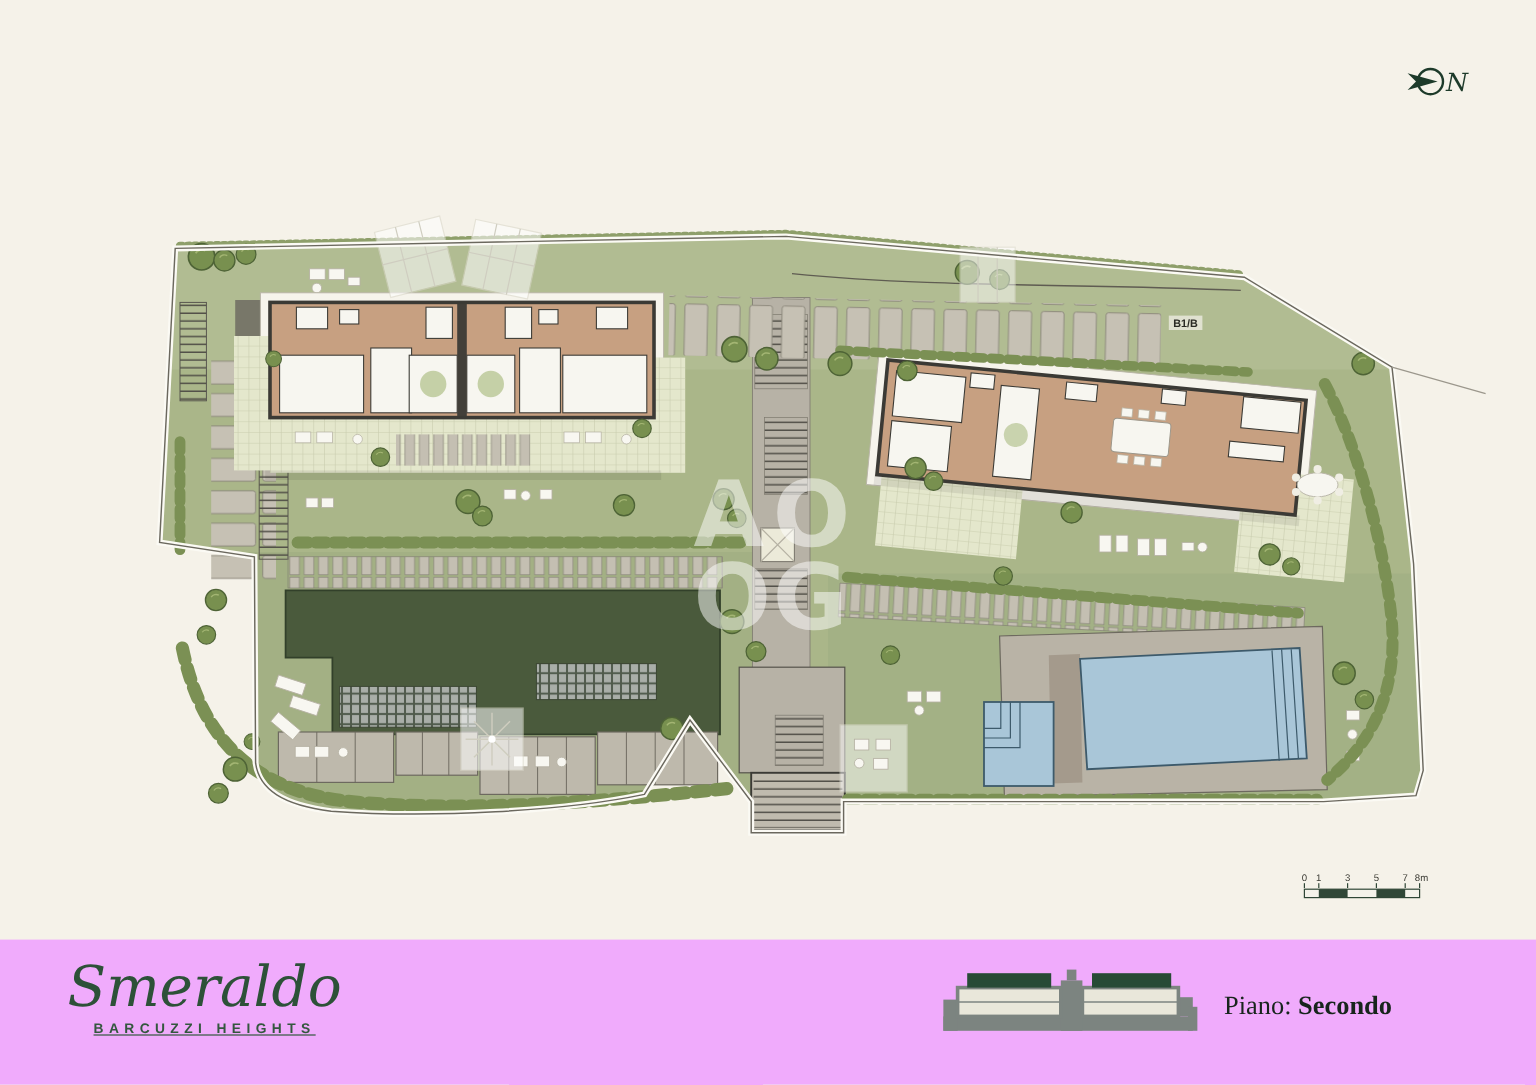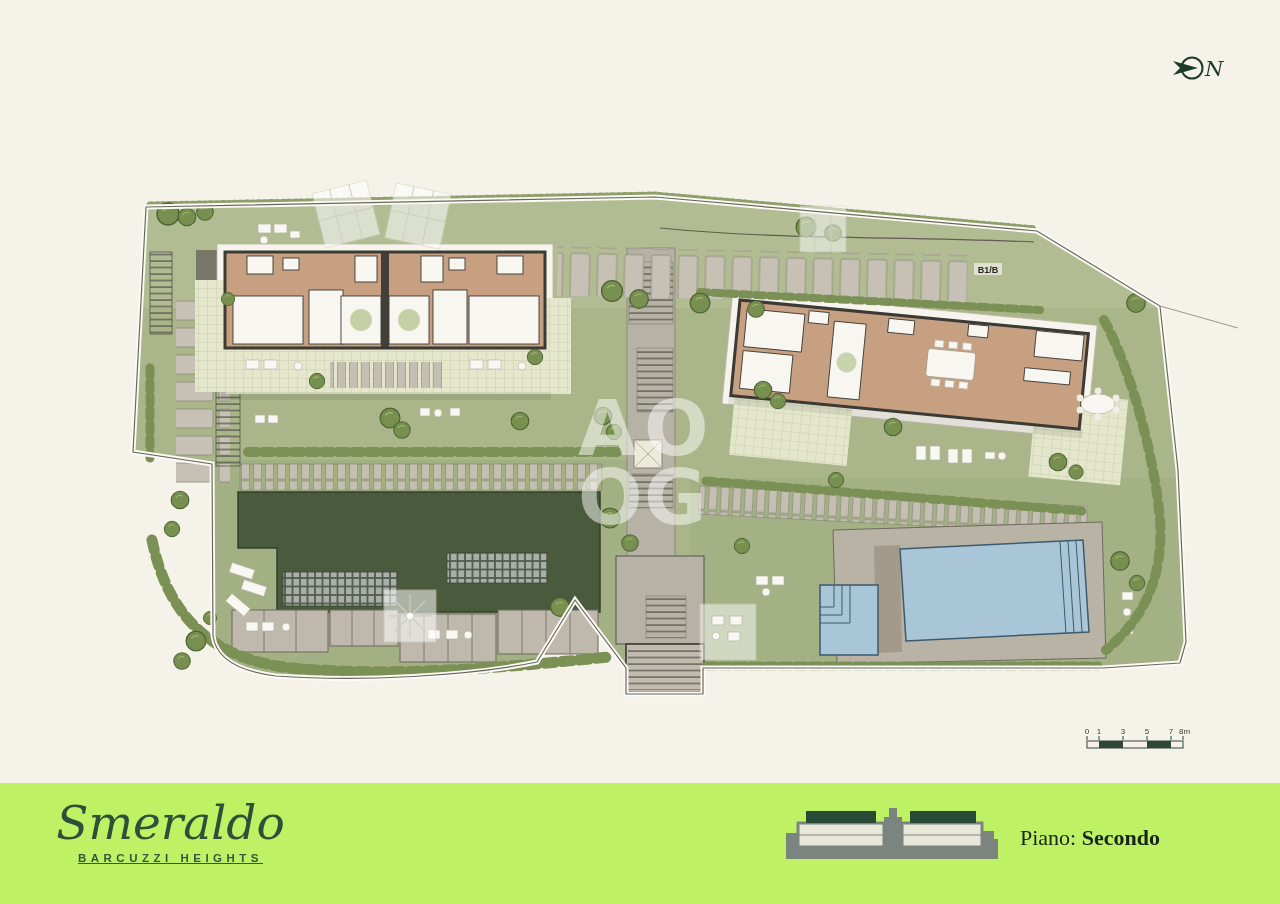--- a/index.html
+++ b/index.html
@@ -4,21 +4,21 @@
 <style>
   html,body{margin:0;padding:0;}
   body{
     width:1280px;height:904px;position:relative;overflow:hidden;
     background:#f5f2e9;
     font-family:"Liberation Sans", sans-serif;
   }
   .plan-svg{position:absolute;top:0;left:0;display:block;}
   .footer{
     position:absolute;left:0;top:783px;width:1280px;height:121px;
-    background:#bef264;
+    background:#f0abfc;
   }
   .brand{
     position:absolute;left:38px;top:14px;width:265px;text-align:center;color:#2d5138;
   }
   .brand-name{
     font-family:"DejaVu Serif", serif;font-style:italic;font-size:47px;line-height:1.1;font-weight:500;
   }
   .brand-sub{
     font-size:11.5px;letter-spacing:4.5px;margin-top:3px;font-weight:600;color:#33573e;text-decoration:underline;
   }

